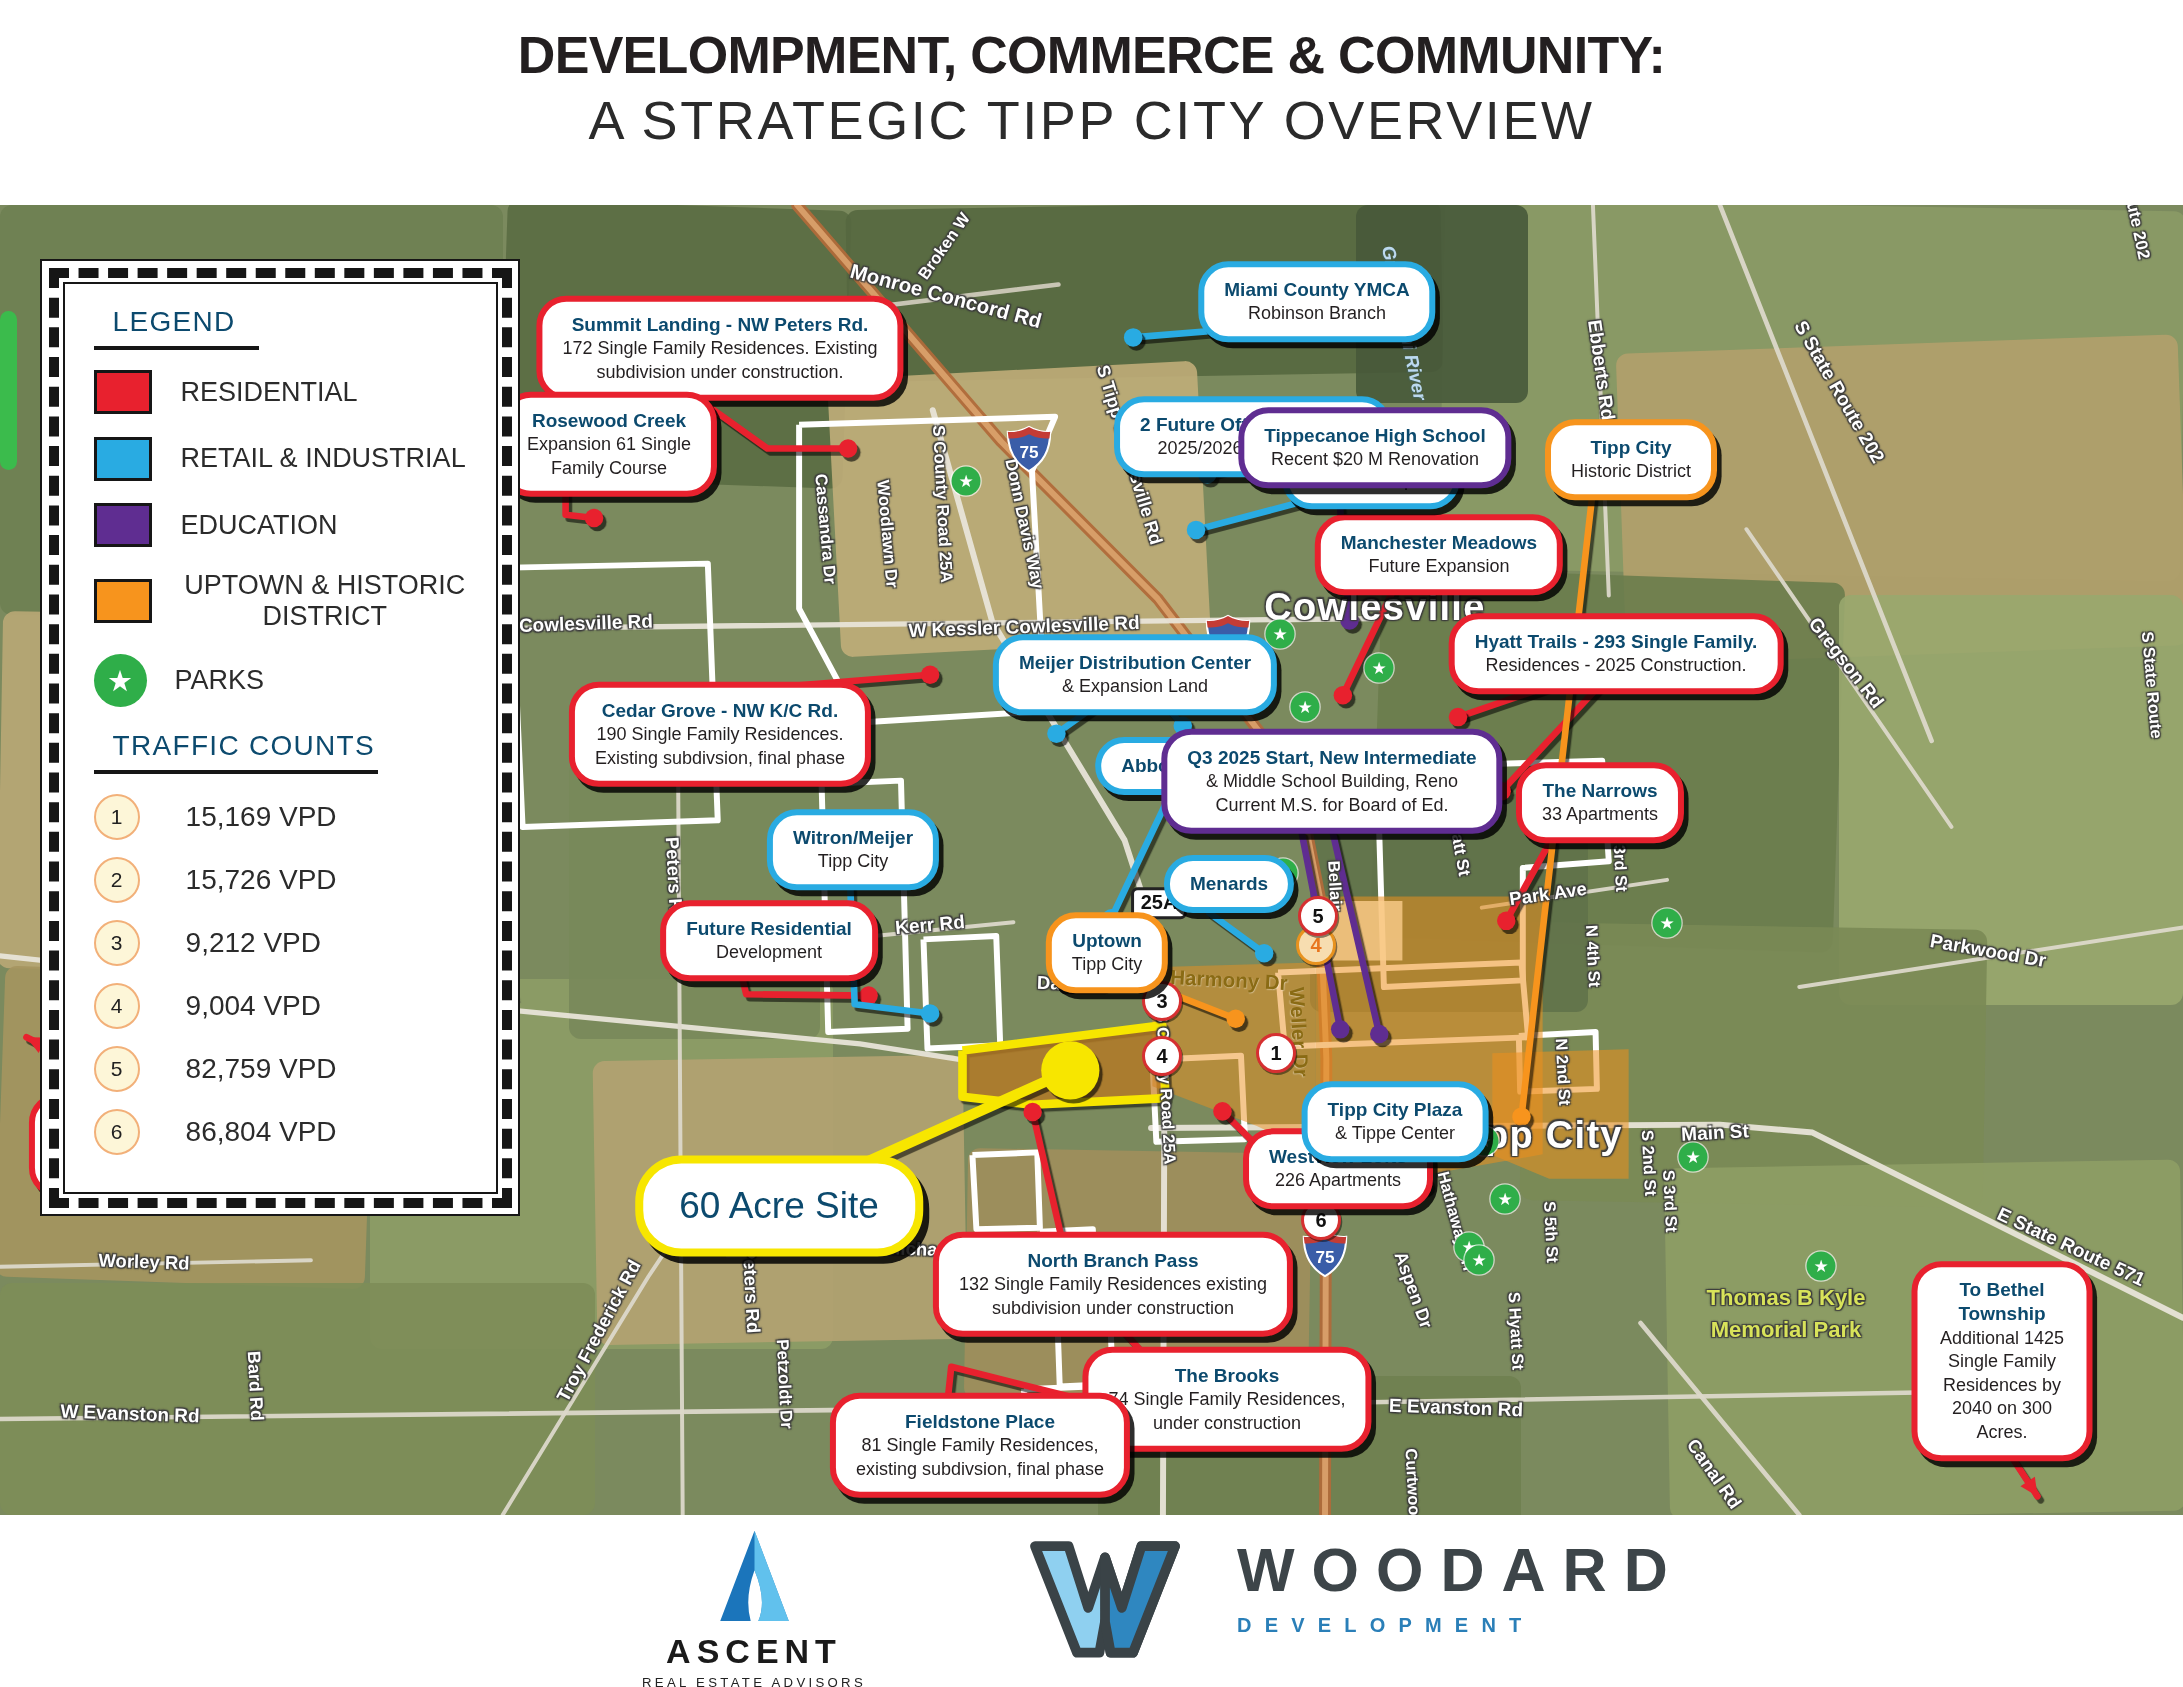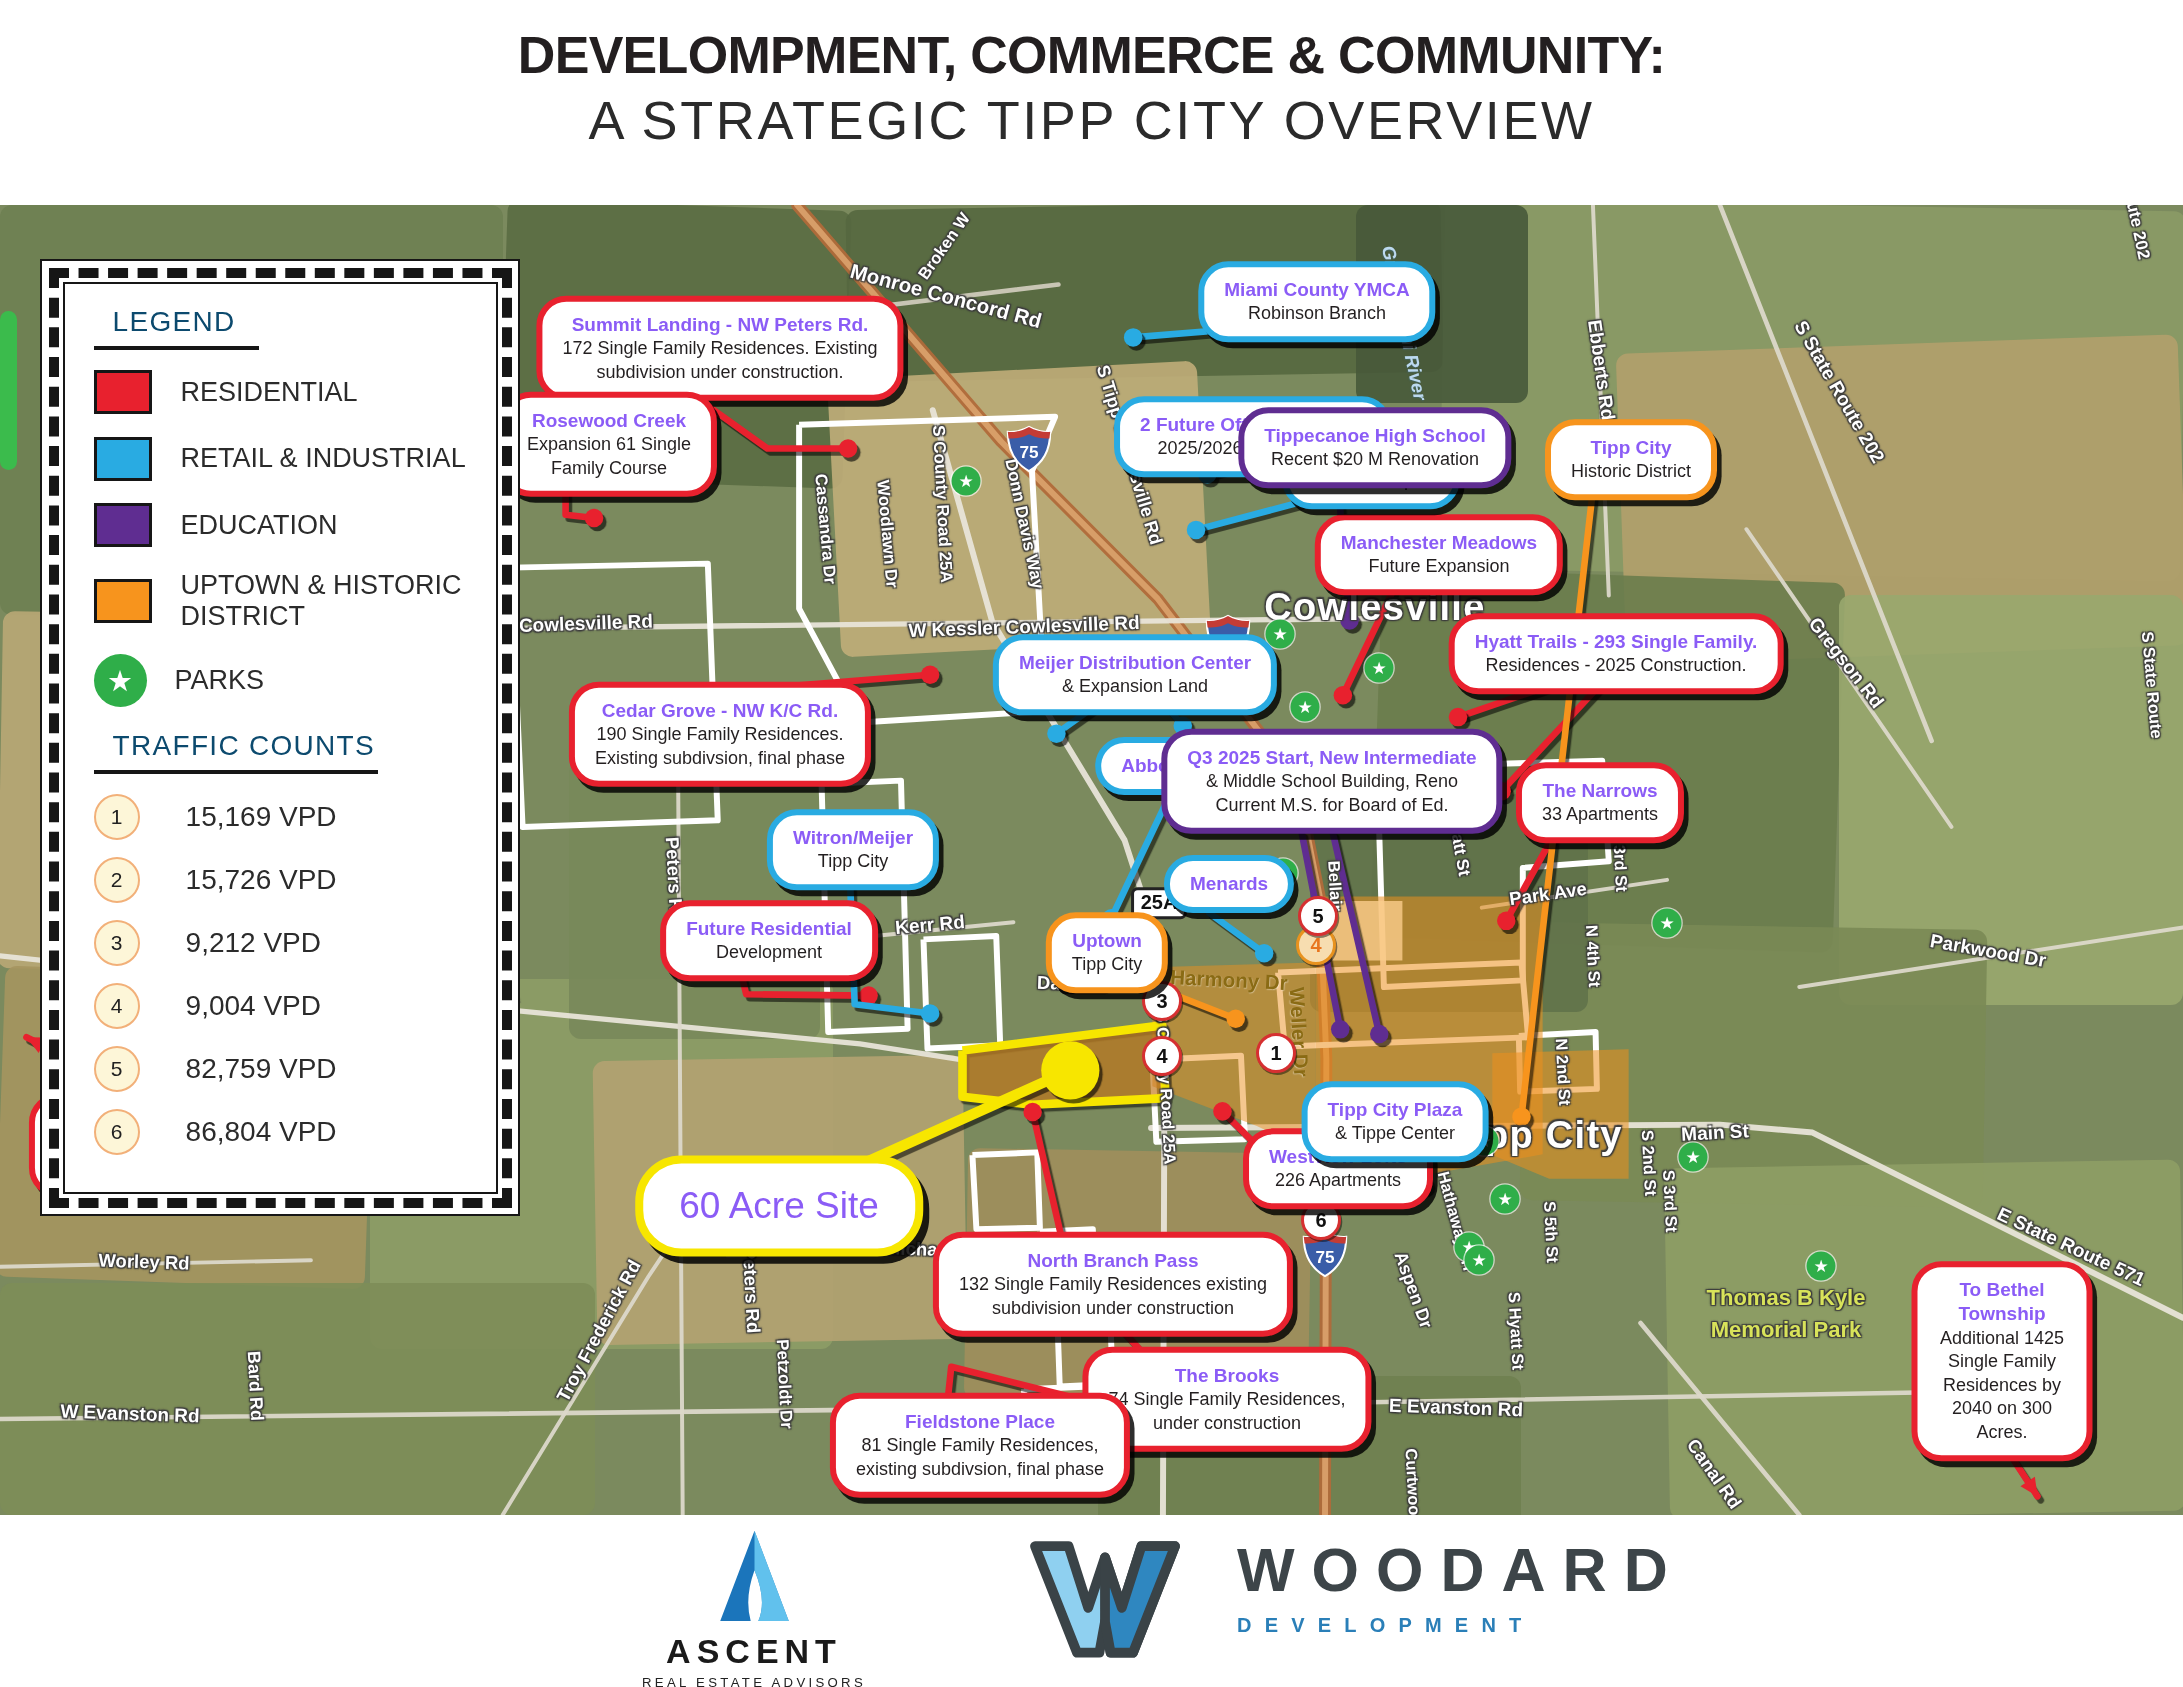--- a/index.html
+++ b/index.html
@@ -24,36 +24,36 @@
           box-shadow:1.3px 2px 0 rgba(0,0,0,.45);}
   .marker.orange{border-color:#e8921e;background:#f7ddb0;color:#e8751e;}
   .star{position:absolute;z-index:7;border-radius:50%;background:#2fae49;color:#fff;
         display:flex;align-items:center;justify-content:center;box-shadow:0 0 0 1.3px rgba(255,255,255,.65);}
   .shield{position:absolute;z-index:7;}
   .rshield{position:absolute;z-index:7;background:#fff;border:3.3px solid #222;border-radius:6.6px;
            color:#111;font-weight:bold;display:flex;align-items:center;justify-content:center;
            font-size:20px;padding:1.3px 6.6px;}
   .co{position:absolute;z-index:10;background:#fff;border-radius:30px;text-align:center;
       box-shadow:4.6px 6px 0 rgba(0,0,0,.82);padding:10.6px 20px;}
-  .co .t{font-weight:bold;font-size:19px;color:#8b5cf6;line-height:1.3;}
+  .co .t{font-weight:bold;font-size:19px;color:#0c4a6e;line-height:1.3;}
   .co .b{font-size:18px;color:#231f20;line-height:1.3;}
   .co.big{border-radius:46px;padding:18.5px 36px;box-shadow:6px 7.3px 0 rgba(0,0,0,.85);}
   .co.big .t{font-size:37px;font-weight:normal;}
   
   .legend{position:absolute;left:40px;top:54px;width:463px;z-index:20;background:#fff;
           border:2.6px solid #161616;padding:6.6px;}
   .legend-dash{border:10.6px dashed #161616;padding:4px;}
   .legend-inner{border:2px solid #161616;padding:22.5px 26.5px 20px 29px;}
   .lg-title{font-size:28px;letter-spacing:1.3px;color:#0c4a6e;font-weight:400;margin-left:19px;}
   .lg-rule{height:4px;background:#161616;margin:8px 0 20px 0;}
   .lg-row{display:flex;align-items:center;margin-bottom:22.5px;}
   .lg-swatch{width:52px;height:38px;border:3.3px solid #161616;margin-right:29px;flex:none;}
   .lg-park{width:53px;height:53px;border-radius:50%;display:flex;align-items:center;justify-content:center;
            color:#fff;font-size:29px;margin-right:28px;flex:none;}
-  .lg-label{font-size:27px;color:#2b2b2b;letter-spacing:0px;}
+  .lg-label{font-size:27px;color:#2b2b2b;letter-spacing:0px;text-align:center;}
   .tc-row{display:flex;align-items:center;margin-bottom:17px;}
   .tc-circle{width:42px;height:42px;border-radius:50%;background:#fdf6d8;border:2px solid #f2b079;
              display:flex;align-items:center;justify-content:center;font-size:21px;color:#222;
              margin-right:46px;flex:none;}
   .tc-val{font-size:28px;color:#2b2b2b;}
   
   .footer{position:absolute;left:0;top:1515px;width:2183px;height:172px;background:#fff;}
   .ascent{position:absolute;left:635px;top:12px;width:238px;text-align:center;}
   .ascent .nm{font-size:34px;font-weight:bold;letter-spacing:6px;color:#1a1a1a;margin-top:4px;}
   .ascent .tg{font-size:13.2px;letter-spacing:3.3px;color:#222;margin-top:4px;}

